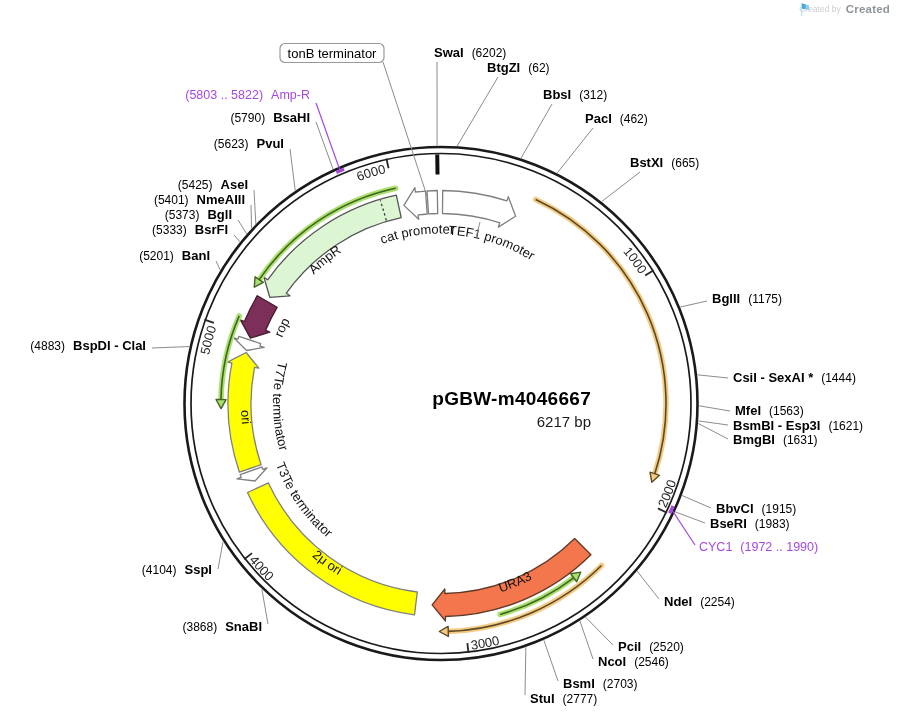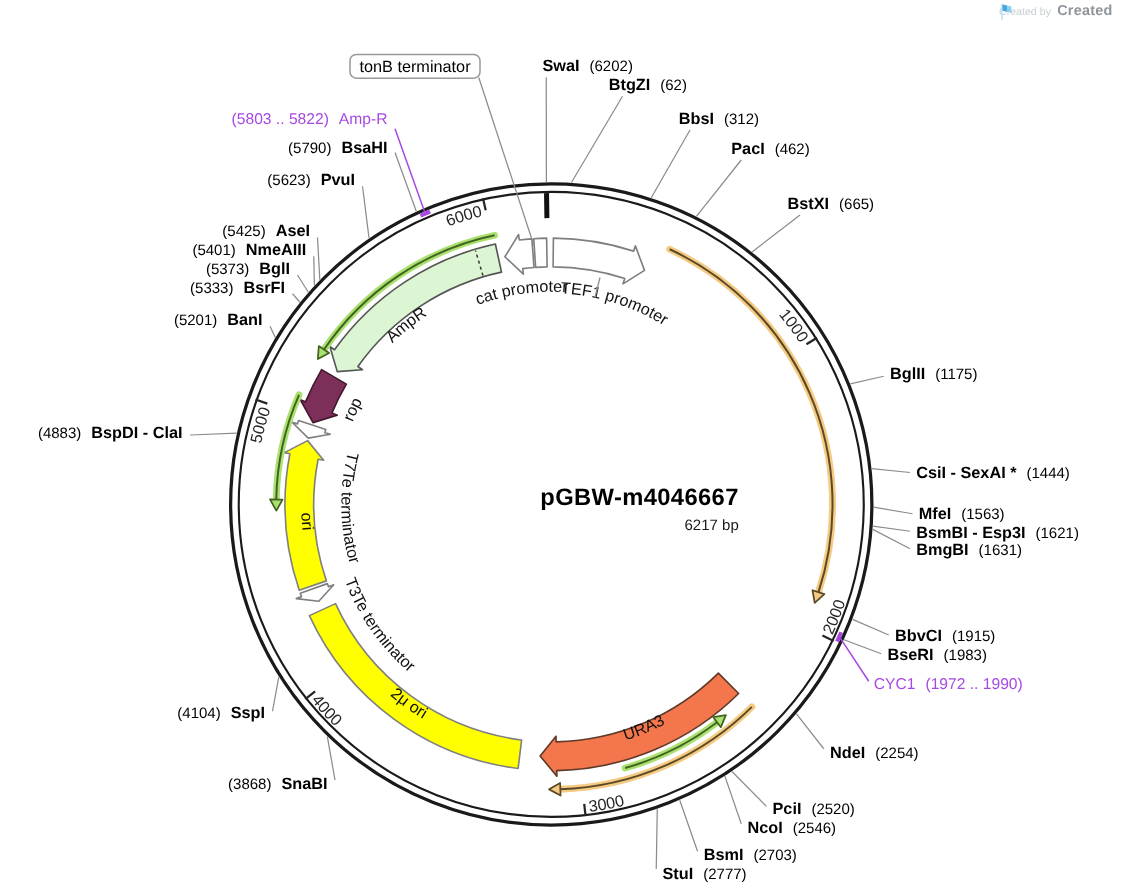--- a/index.html
+++ b/index.html
@@ -1,21 +1,21 @@
 <!DOCTYPE html>
 <html><head>
 <meta charset="utf-8">
 <style>
   html,body{margin:0;padding:0;background:#fff;}
   .stage{position:relative;width:900px;height:717px;background:#ffffff;overflow:hidden;
          font-family:"Liberation Sans", sans-serif;}
   svg{position:absolute;left:0;top:0;}
   .title-block{position:absolute;left:291px;top:388px;width:300px;text-align:right;pointer-events:none;}
   .title-block .name{font-size:19px;font-weight:bold;color:#000;letter-spacing:.3px;}
-  .title-block .size{font-size:12px;color:#1a1a1a;margin-top:3px;}
+  .title-block .size{font-size:15px;color:#1a1a1a;margin-top:3px;}
   .watermark{position:absolute;right:10px;top:3px;display:flex;align-items:center;gap:5px;}
   .watermark .created{font-size:8.5px;color:#c9ced2;}
   .watermark .brand{font-size:11.5px;color:#8d959b;font-weight:bold;letter-spacing:.2px;}
 </style>
 </head>
 <body>
 
 <div class="stage">
   <svg id="map" width="900" height="717" viewBox="0 0 900 717">
       <defs>

